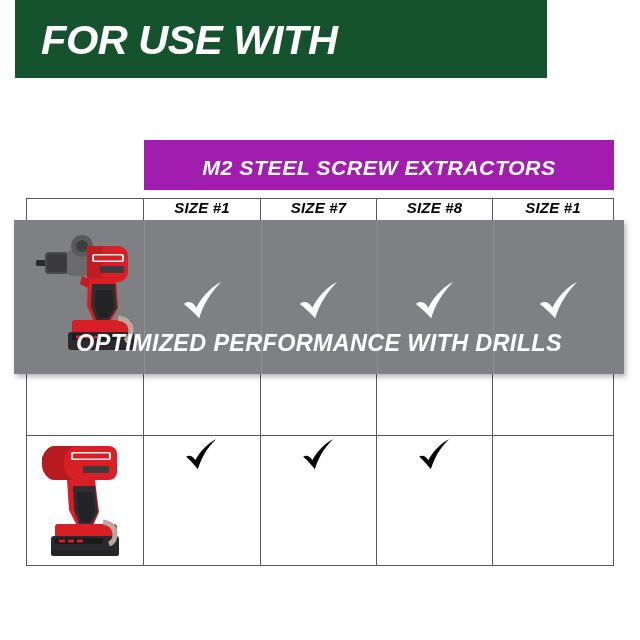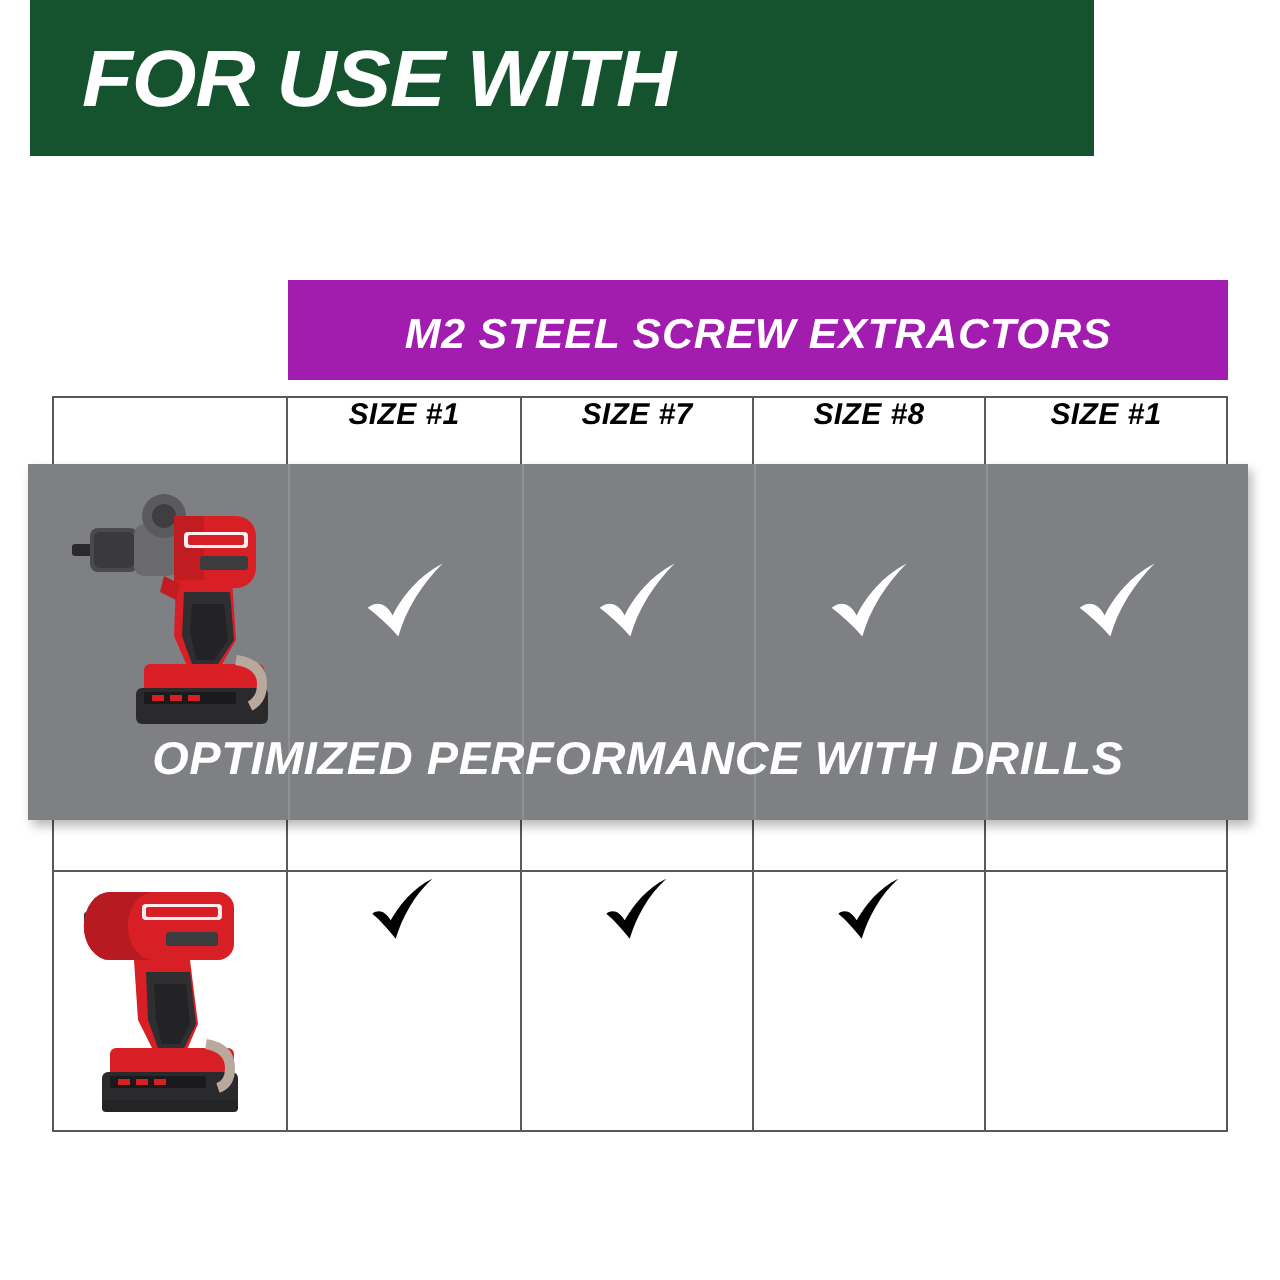--- a/index.html
+++ b/index.html
@@ -114,23 +114,23 @@
     top: 295px;
     width: 588px;
     height: 1px;
     background: #58595b;
   }
 
   
   .gray-overlay {
     position: absolute;
     left: 14px;
-    top: 232px;
+    top: 220px;
     width: 610px;
-    height: 178px;
+    height: 154px;
     background: #7e8083;
     box-shadow: 2px 3px 5px rgba(0,0,0,0.28);
   }
   .gray-overlay-label {
     position: absolute;
     left: 0;
     right: 0;
     bottom: 17px;
     text-align: center;
     color: #ffffff;

